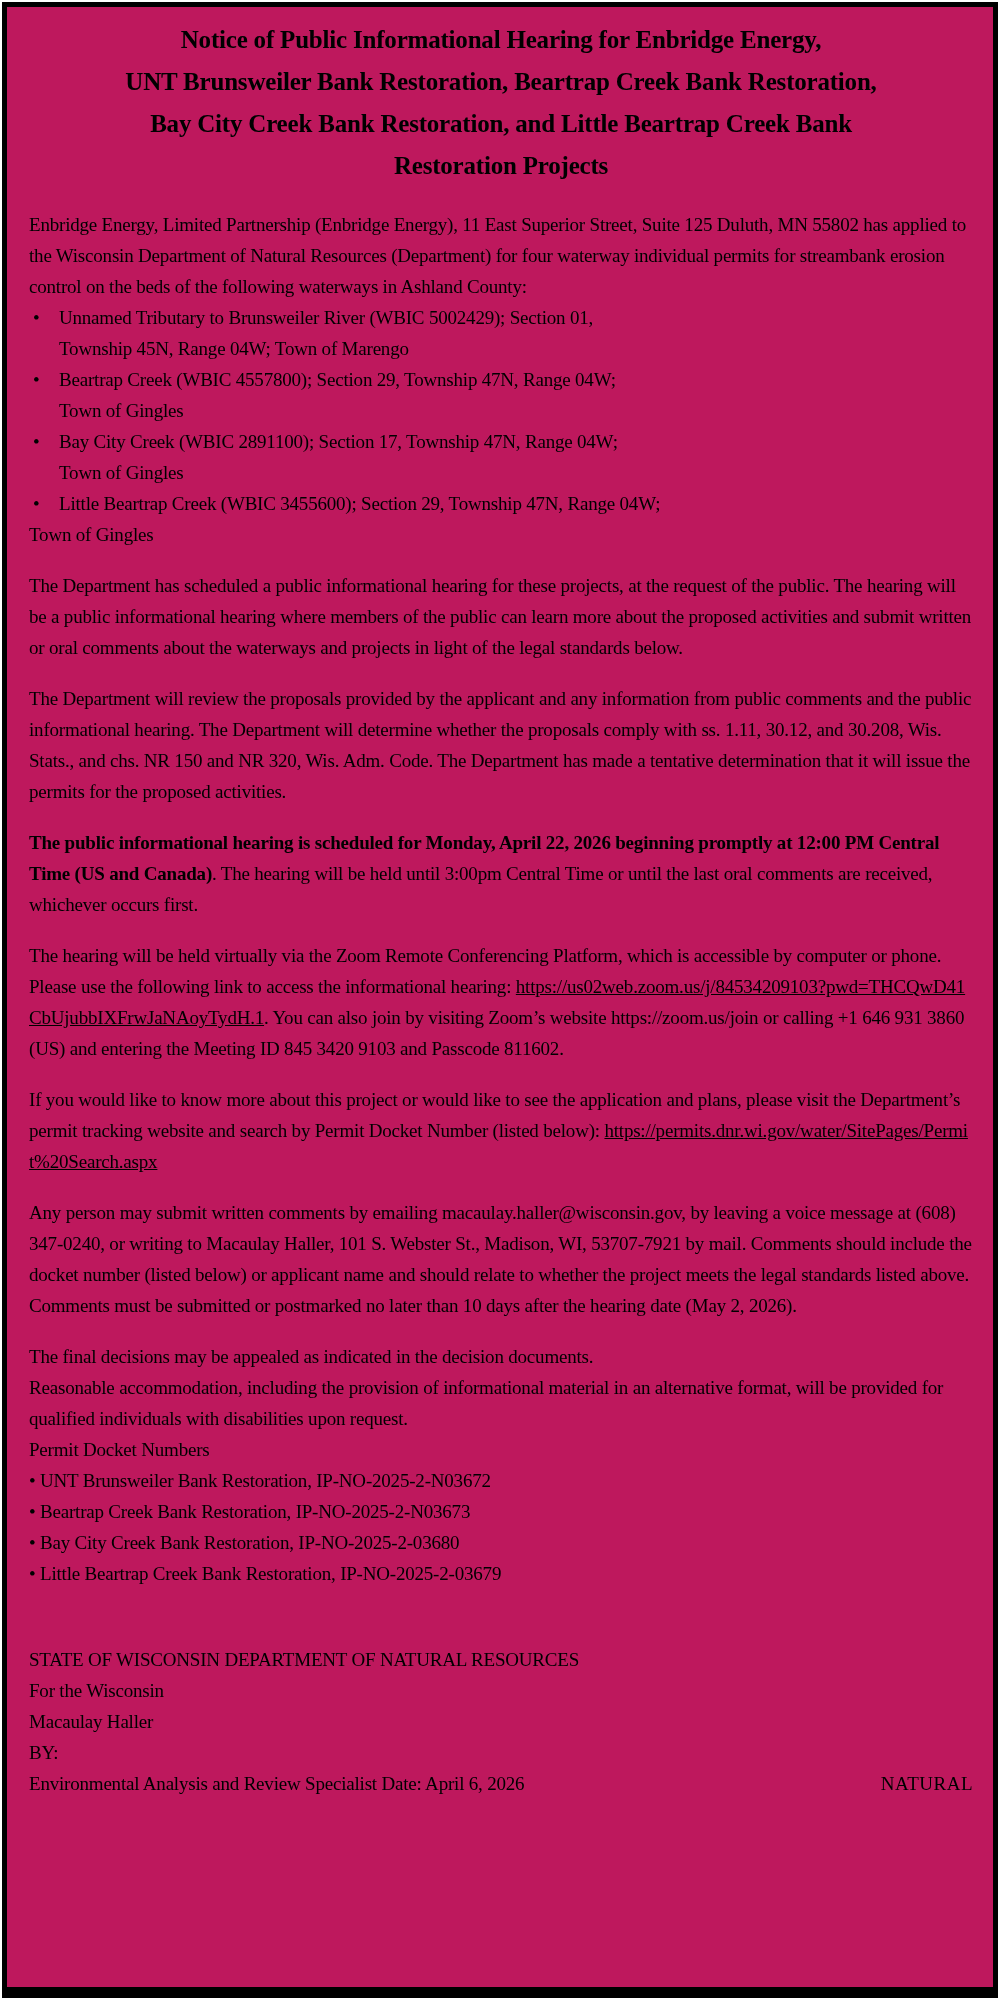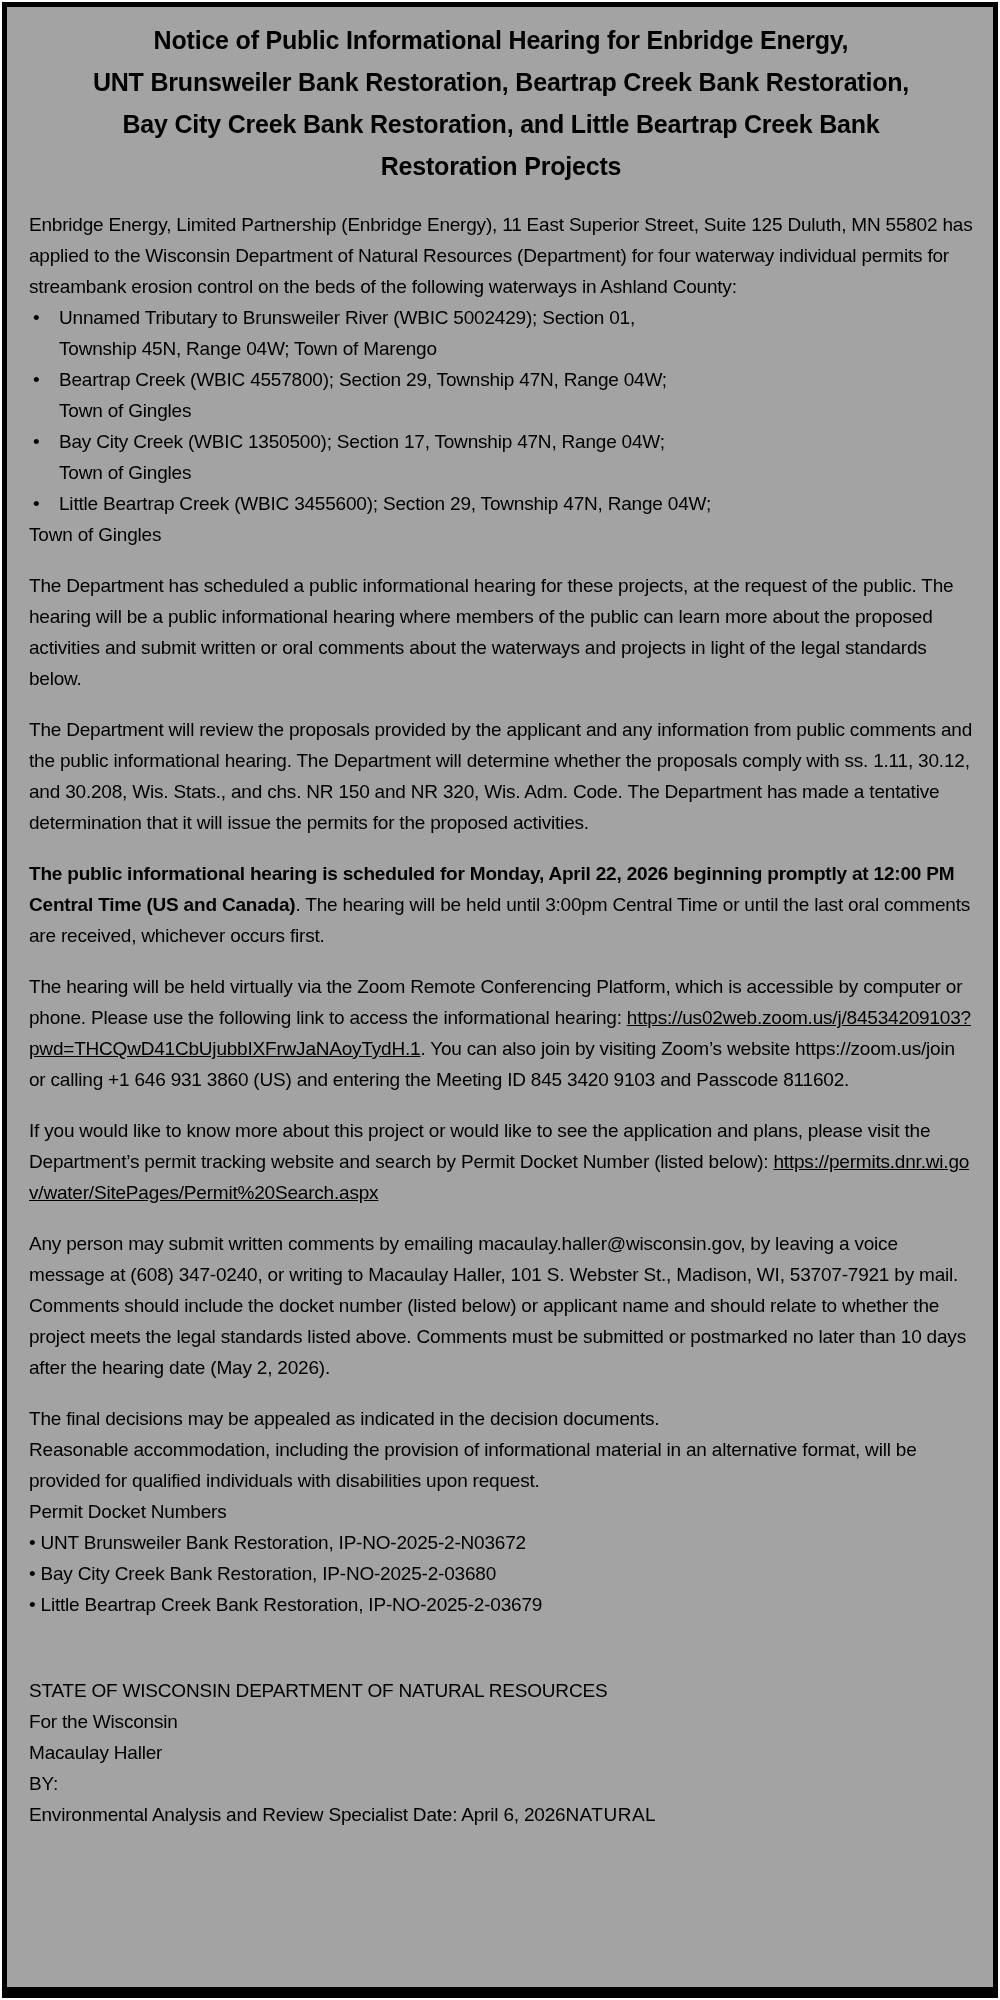--- a/index.html
+++ b/index.html
@@ -10,23 +10,23 @@
   }
   .page {
     box-sizing: border-box;
     width: 996px;
     height: 1996px;
     margin: 2px;
     border: 5px solid #000;
     border-bottom-width: 11px;
     padding: 10px 20px 0 22px;
     overflow: hidden;
-    background: #a3a3a3;
+    background: #be185d;
     color: #000000;
-    font-family: Liberation Sans, sans-serif;
+    font-family: Liberation Serif, serif;
     font-size: 19px;
     line-height: 31px;
     letter-spacing: -0.2px;
   }
   .title {
     font-weight: bold;
     font-size: 25px;
     line-height: 42px;
     letter-spacing: -0.2px;
     text-align: center;
@@ -61,20 +61,21 @@
     word-break: break-all;
   }
   .tight-line { margin: 0; }
   .dockets-block { margin: 0; }
   .footer {
     margin-top: 55px;
   }
   .footer-line { margin: 0; }
   .footer-last {
     display: flex;
+    justify-content: space-between;
     align-items: baseline;
   }
   .wnaxlp {
     letter-spacing: 0.5px;
   }
 </style>
 </head>
 <body>
 
 <div class="page">
@@ -92,21 +93,21 @@
       <span class="bullet-text">Unnamed Tributary to Brunsweiler River (WBIC 5002429); Section 01,
 Township 45N, Range 04W; Town of Marengo</span>
     </div>
     <div class="bullet-item">
       <span class="bullet-mark">•</span>
       <span class="bullet-text">Beartrap Creek (WBIC 4557800); Section 29, Township 47N, Range 04W;
 Town of Gingles</span>
     </div>
     <div class="bullet-item">
       <span class="bullet-mark">•</span>
-      <span class="bullet-text">Bay City Creek (WBIC 1350500); Section 17, Township 47N, Range 04W;
+      <span class="bullet-text">Bay City Creek (WBIC 2891100); Section 17, Township 47N, Range 04W;
 Town of Gingles</span>
     </div>
     <div class="bullet-item">
       <span class="bullet-mark">•</span>
       <span class="bullet-text">Little Beartrap Creek (WBIC 3455600); Section 29, Township 47N, Range 04W;</span>
     </div>
     <div class="trailing-line">Town of Gingles</div>
   </div>
 
   <p class="para">The Department has scheduled a public informational hearing for these projects, at the request of the public. The hearing will be a public informational hearing where members of the public can learn more about the proposed activities and submit written or oral comments about the waterways and projects in light of the legal standards below.</p>
@@ -119,20 +120,21 @@
 
   <p class="para"><span>If you would like to know more about this project or would like to see the application and plans, please visit the Department’s permit tracking website and search by Permit Docket Number (listed below): </span><a class="doc-link">https://permits.dnr.wi.gov/water/SitePages/Permit%20Search.aspx</a></p>
 
   <p class="para">Any person may submit written comments by emailing macaulay.haller@wisconsin.gov, by leaving a voice message at (608) 347-0240, or writing to Macaulay Haller, 101 S. Webster St., Madison, WI, 53707-7921 by mail. Comments should include the docket number (listed below) or applicant name and should relate to whether the project meets the legal standards listed above. Comments must be submitted or postmarked no later than 10 days after the hearing date (May 2, 2026).</p>
 
   <div class="dockets-block">
     <div class="tight-line">The final decisions may be appealed as indicated in the decision documents.</div>
     <div class="tight-line">Reasonable accommodation, including the provision of informational material in an alternative format, will be provided for qualified individuals with disabilities upon request.</div>
     <div class="tight-line">Permit Docket Numbers</div>
     <div class="tight-line">• UNT Brunsweiler Bank Restoration, IP-NO-2025-2-N03672</div>
+    <div class="tight-line">• Beartrap Creek Bank Restoration, IP-NO-2025-2-N03673</div>
     <div class="tight-line">• Bay City Creek Bank Restoration, IP-NO-2025-2-03680</div>
     <div class="tight-line">• Little Beartrap Creek Bank Restoration, IP-NO-2025-2-03679</div>
   </div>
 
   <div class="footer">
     <div class="footer-line">STATE OF WISCONSIN DEPARTMENT OF NATURAL RESOURCES</div>
     <div class="footer-line">For the Wisconsin</div>
     <div class="footer-line">Macaulay Haller</div>
     <div class="footer-line">BY:</div>
     <div class="footer-line footer-last">

